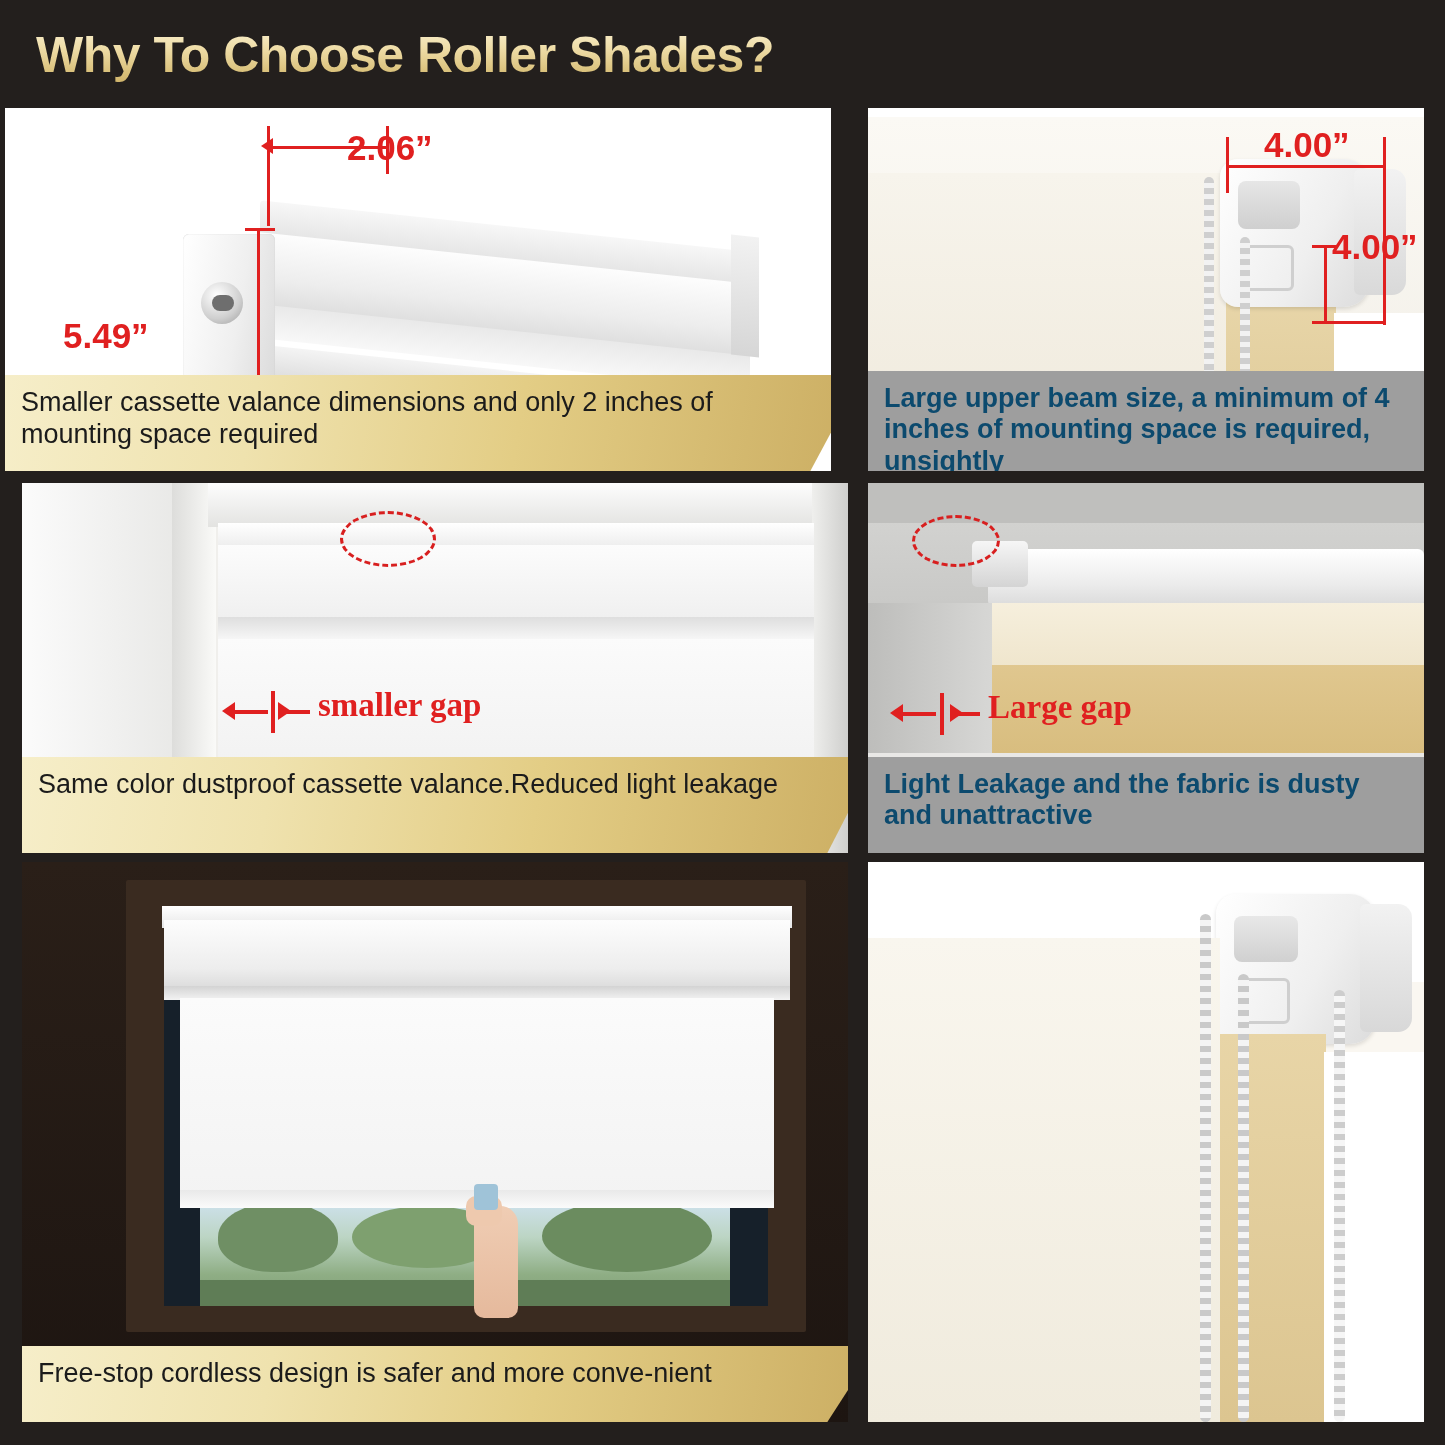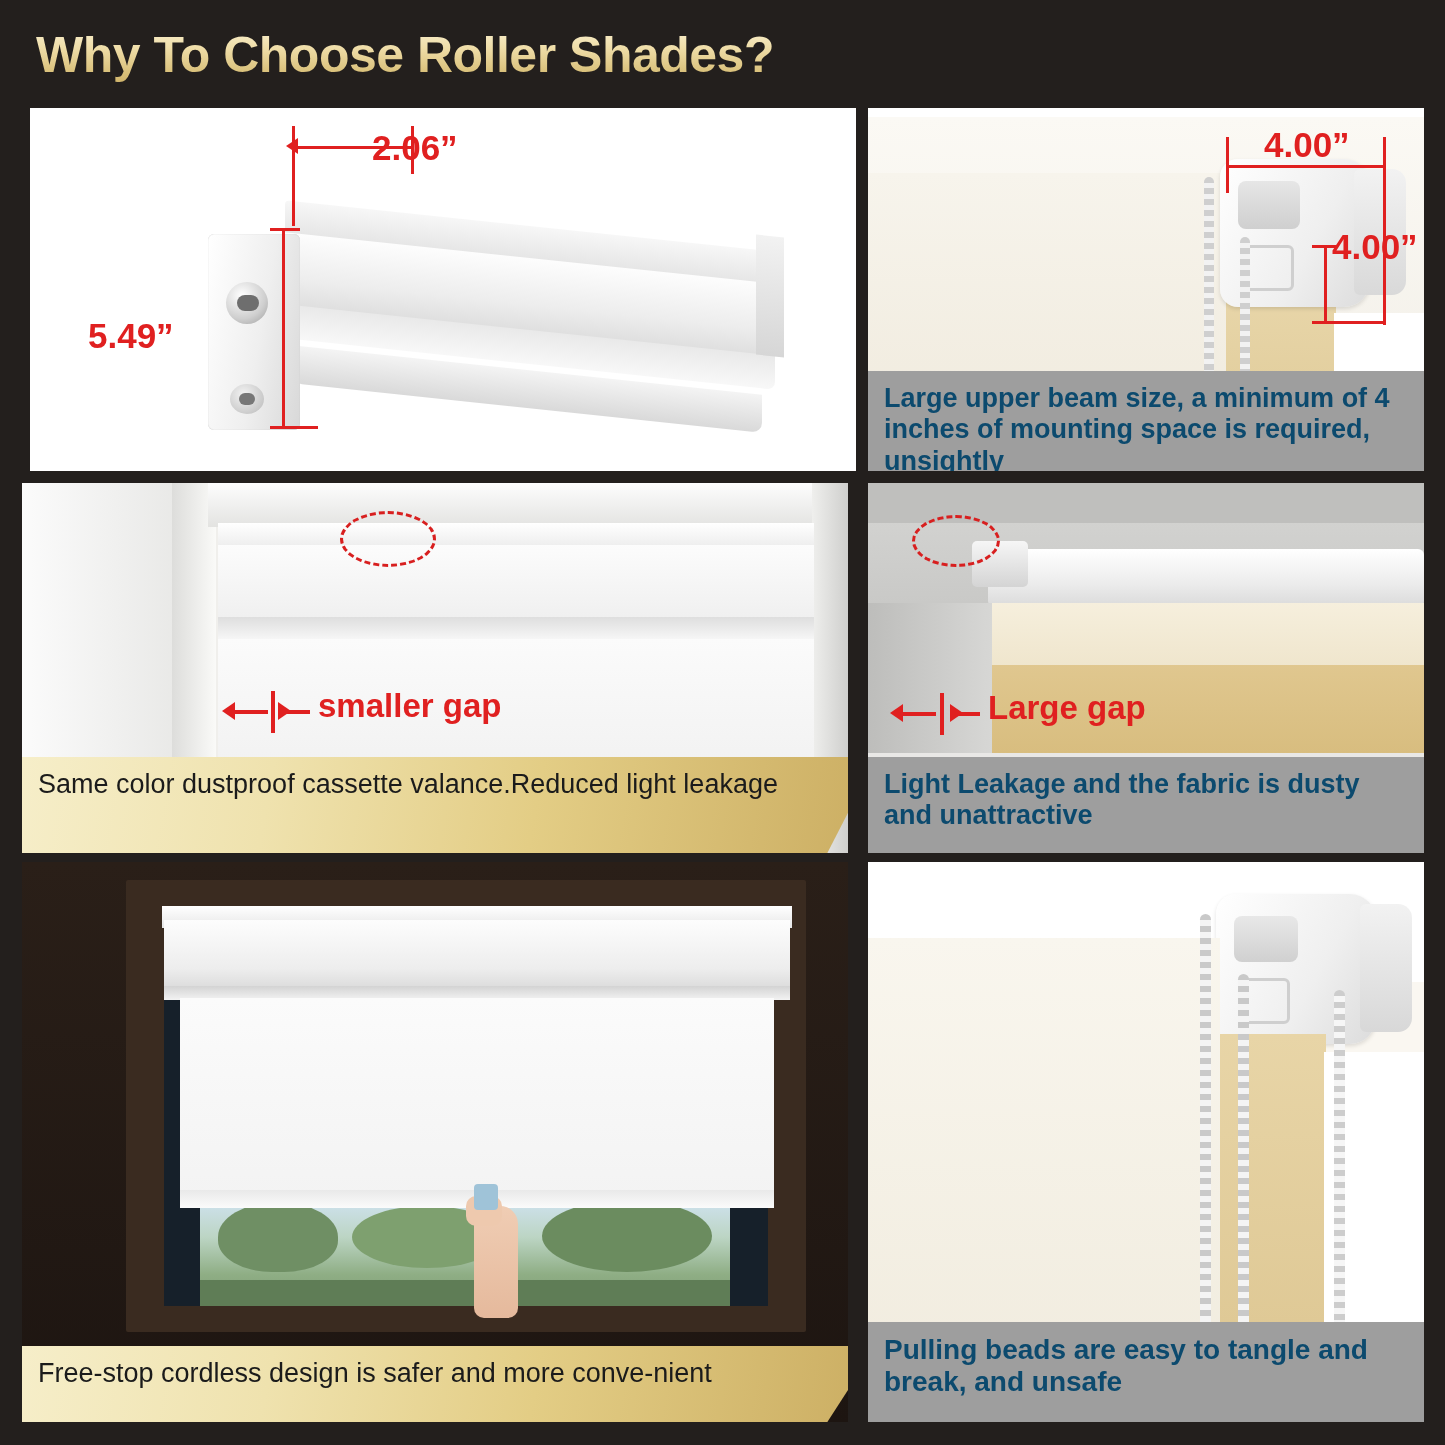--- a/index.html
+++ b/index.html
@@ -56,30 +56,30 @@
   }
 
   
   .dim{
     position:absolute;color:#e02020;font-weight:bold;white-space:nowrap;
   }
   .redline{position:absolute;background:#e02020;}
   .dashed-ellipse{
     position:absolute;border:3px dashed #d81f1f;border-radius:50%;
   }
-  .gaplabel{position:absolute;color:#e02020;font-weight:bold;white-space:nowrap;}
+  .gaplabel{position:absolute;color:#e02020;font-weight:bold;white-space:nowrap;font-family:Liberation Serif, serif;}
 </style>
 </head>
 <body>
 
 <div class="page">
 
   <div class="title">Why To Choose Roller Shades?</div>
 
-  <div class="cell" style="left:30px;top:108px;width:826px;height:363px;">
+  <div class="cell" style="left:5px;top:108px;width:826px;height:363px;">
     <div class="photo" style="background:#ffffff;">
 
       <div style="position:absolute;left:255px;top:118px;width:490px;height:40px;
                   background:linear-gradient(180deg,#f7f7f7,#e2e2e2);
                   transform:skewY(6deg);border-radius:4px;" class="vstripe"></div>
 
       <div style="position:absolute;left:255px;top:150px;width:490px;height:78px;
                   background:linear-gradient(180deg,#fdfdfd,#ededed 60%,#dcdcdc);
                   transform:skewY(6deg);" class="vstripe2"></div>
 
@@ -115,20 +115,21 @@
                   border-top:8px solid transparent;border-bottom:8px solid transparent;
                   border-right:12px solid #e02020;"></div>
       <div class="dim" style="left:342px;top:20px;font-size:35px;">2.06”</div>
 
       <div class="redline" style="left:252px;top:120px;width:3px;height:200px;"></div>
       <div class="redline" style="left:240px;top:120px;width:30px;height:3px;"></div>
       <div class="redline" style="left:240px;top:318px;width:48px;height:3px;"></div>
       <div class="dim" style="left:58px;top:208px;font-size:35px;">5.49”</div>
     </div>
 
+    <div class="cap cap-gold" style="height:96px;clip-path:polygon(0 0,100% 0,100% 60%,97.5% 100%,0 100%);">Smaller cassette valance dimensions and only 2 inches of mounting space required</div>
   </div>
 
   <div class="cell" style="left:868px;top:108px;width:556px;height:363px;">
     <div class="photo" style="background:linear-gradient(180deg,#fbf9f4,#f1eee6);margin-top:9px;">
 
       <div style="position:absolute;left:0;top:56px;width:360px;height:307px;
                   background:linear-gradient(180deg,#f7f4ec,#efe9db);" class="vstripe"></div>
       <div style="position:absolute;left:358px;top:160px;width:110px;height:203px;
                   background:linear-gradient(180deg,#e9d7ab,#ddc894);" class="vstripe2"></div>
       <div style="position:absolute;left:466px;top:196px;width:92px;height:167px;background:#ffffff;"></div>
@@ -311,16 +312,15 @@
                   background:repeating-linear-gradient(180deg,#c9c9c9 0 6px,#f4f4f4 6px 12px);
                   border-radius:6px;"></div>
       <div style="position:absolute;left:370px;top:112px;width:11px;height:448px;
                   background:repeating-linear-gradient(180deg,#c9c9c9 0 6px,#f4f4f4 6px 12px);
                   border-radius:6px;"></div>
       <div style="position:absolute;left:466px;top:128px;width:11px;height:432px;
                   background:repeating-linear-gradient(180deg,#cdcdcd 0 6px,#f6f6f6 6px 12px);
                   border-radius:6px;"></div>
     </div>
 
-    <div class="cap cap-gray" style="height:100px;font-size:28px;line-height:1.16;">Pulling beads are easy to tangle and break, and unsafe</div>
   </div>
 
 </div>
 
 </body></html>

